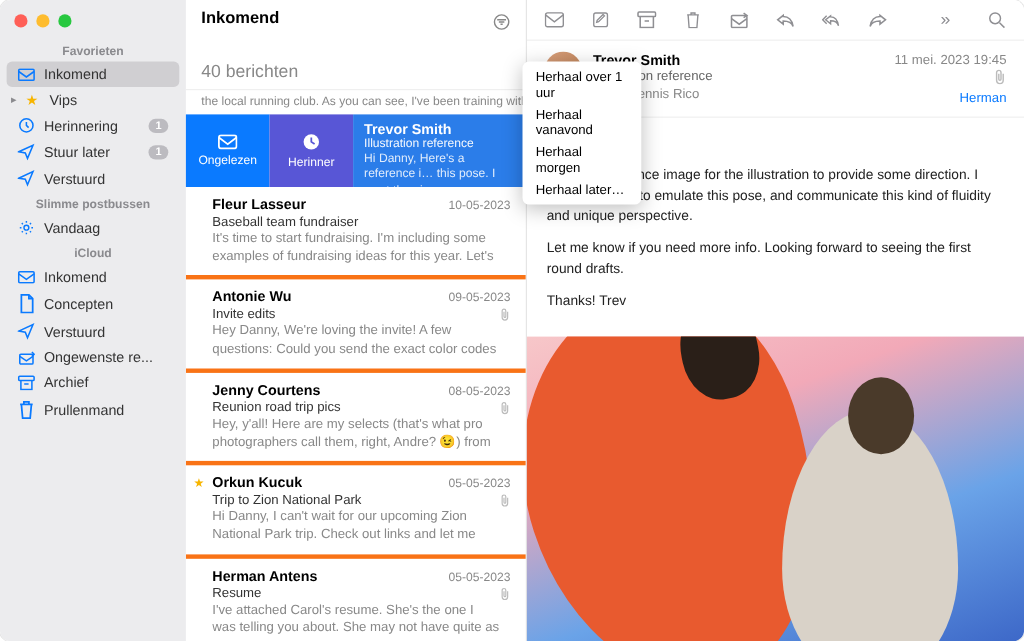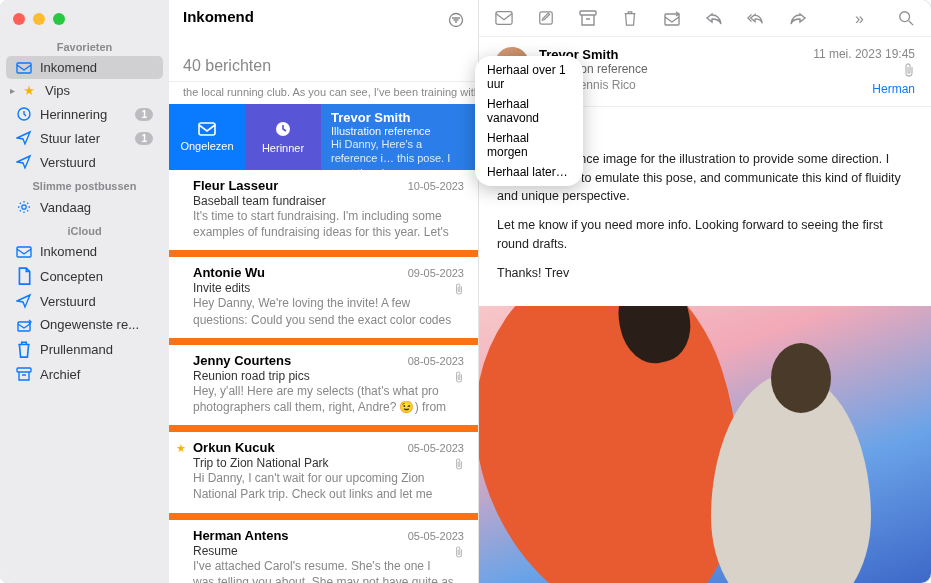--- a/index.html
+++ b/index.html
@@ -28,25 +28,25 @@
     
     .swipe-row { display: flex; height: 66px; position: relative; }
     .swipe-btn { flex: 0 0 76px; display: flex; flex-direction: column; align-items: center; justify-content: center; color: #fff; font-size: 11px; gap: 4px; }
     .swipe-unread { background: #0a7aff; text-align: center; }
     .swipe-remind { background: #5856d6; }
     .swipe-msg { background: #2b7de9; color: #fff; padding: 6px 10px; overflow: hidden; flex: 1; }
     .swipe-msg .sender { font-weight: 700; font-size: 13px; }
     .swipe-msg .subject { font-size: 11px; opacity: .95; }
     .swipe-msg .preview { font-size: 11px; opacity: .85; line-height: 1.3; }
     
-    .context-menu { position: absolute; left: 306px; top: 56px; width: 108px; background: #fff; border-radius: 16px; box-shadow: 0 4px 18px rgba(0,0,0,0.25); padding: 4px 0; z-index: 30; font-size: 12px; }
+    .context-menu { position: absolute; left: 306px; top: 56px; width: 108px; background: #fff; border-radius: 6px; box-shadow: 0 4px 18px rgba(0,0,0,0.25); padding: 4px 0; z-index: 30; font-size: 12px; }
     .context-menu .mi { padding: 3px 12px; cursor: default; }
     
     .msg-list { flex: 1; overflow: hidden; }
-    .msg-item { padding: 8px 14px 10px 24px; border-bottom: 7px solid #f97316; font-size: 12px; position: relative; }
+    .msg-item { padding: 8px 14px 10px 24px; border-bottom: 4px solid #f97316; font-size: 12px; position: relative; }
     .msg-item .top { display: flex; justify-content: space-between; align-items: baseline; }
     .msg-item .sender { font-weight: 700; font-size: 13px; color: #000; }
     .msg-item .date { font-size: 11px; color: #888; }
     .msg-item .subject { color: #333; margin-top: 1px; }
     .msg-item .preview { color: #888; line-height: 1.35; max-height: 2.7em; overflow: hidden; }
     .msg-item .attach { color: #bbb; font-size: 11px; float: right; margin-top: 2px; }
     .msg-item .star-mark { position: absolute; left: 7px; top: 10px; color: #f7b500; font-size: 11px; }
     
     .detail-pane { flex: 1; display: flex; flex-direction: column; background: #fff; }
     .toolbar { display: flex; align-items: center; gap: 24px; padding: 10px 16px; color: #8f8f93; border-bottom: 1px solid #eee; }
@@ -170,34 +170,34 @@
         <svg viewBox="0 0 16 14" fill="none" stroke="currentColor" stroke-width="1.4">
           <rect x="2" y="4" width="12" height="9" rx="1"></rect>
           <path d="M2 6l6 4 6-4"></path>
           <path d="M13 2l2 2-2 2"></path>
         </svg>
       </span>
     <span>Ongewenste re...</span>
   </div>
   <div class="sb-item">
     <span class="icon">
-        <svg viewBox="0 0 14 16" fill="none" stroke="currentColor" stroke-width="1.4">
-          <path d="M2 4h10M5 4V2h4v2M3 4l1 11h6l1-11"></path>
-        </svg>
-      </span>
-    <span>Prullenmand</span>
-  </div>
-  <div class="sb-item">
-    <span class="icon">
         <svg viewBox="0 0 16 14" fill="none" stroke="currentColor" stroke-width="1.4">
           <rect x="1" y="1" width="14" height="4" rx="1"></rect>
           <path d="M3 5v8h10V5M6 8h4"></path>
         </svg>
       </span>
     <span>Archief</span>
+  </div>
+  <div class="sb-item">
+    <span class="icon">
+        <svg viewBox="0 0 14 16" fill="none" stroke="currentColor" stroke-width="1.4">
+          <path d="M2 4h10M5 4V2h4v2M3 4l1 11h6l1-11"></path>
+        </svg>
+      </span>
+    <span>Prullenmand</span>
   </div>
 </div>
 
 <div class="list-pane" style="position:relative">
   <div class="list-header">
     <div>
       <div class="list-title">Inkomend</div>
       <div class="list-sub">40 berichten</div>
     </div>
     <div class="filter-icon">

